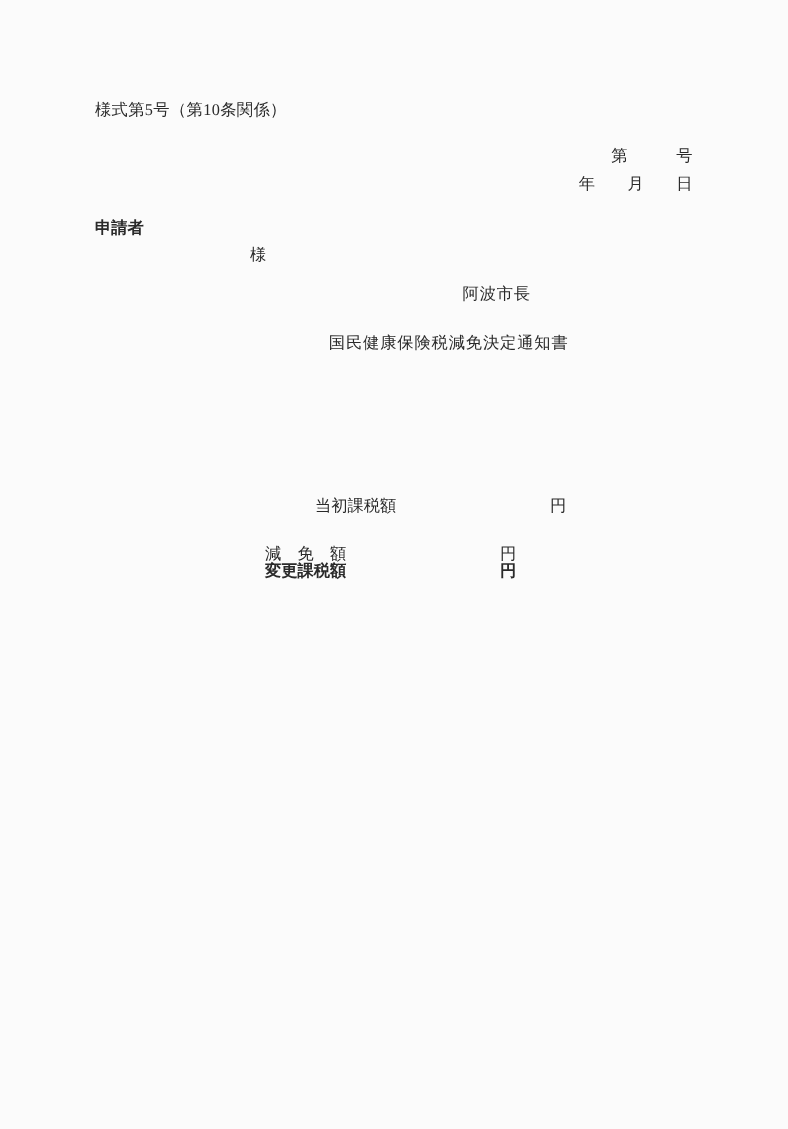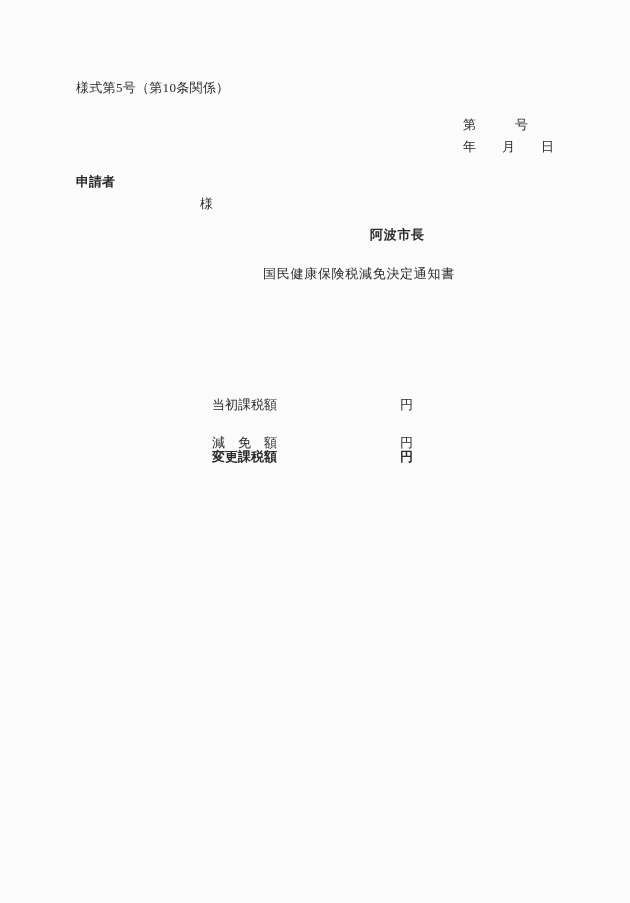--- a/index.html
+++ b/index.html
@@ -21,39 +21,39 @@
   .form-ref {
     position: absolute;
     left: 76px;
     top: 81px;
     letter-spacing: 0.3px;
   }
   .doc-meta {
     position: absolute;
     right: 76px;
     top: 114px;
+    text-align: right;
     line-height: 22px;
   }
   .applicant {
     position: absolute;
     left: 76px;
     top: 175px;
     font-weight: bold;
   }
   .honorific {
     position: absolute;
     left: 200px;
     top: 197px;
   }
   .issuer {
     position: absolute;
     left: 370px;
     top: 228px;
     letter-spacing: 0.7px;
-    font-weight: bold;
   }
   .doc-title {
     position: absolute;
     left: 0;
     top: 267px;
     width: 100%;
     text-align: center;
     letter-spacing: 0.7px;
     margin-left: 44px;
   }
@@ -67,21 +67,21 @@
   .amount-row {
     position: absolute;
     left: 212px;
     width: 220px;
   }
   .amount-row .amt-unit {
     position: absolute;
     left: 188px;
     top: 0;
   }
-  .row-0 { top: 398px; }
+  .row-0 { top: 398px; margin-left: 40px; }
   .row-1 { top: 436px; }
   .row-2 { top: 450px; font-weight: bold; }
 </style>
 </head>
 <body>
 
 <div class="page">
 
   <div class="form-ref">様式第5号（第10条関係）</div>
 

